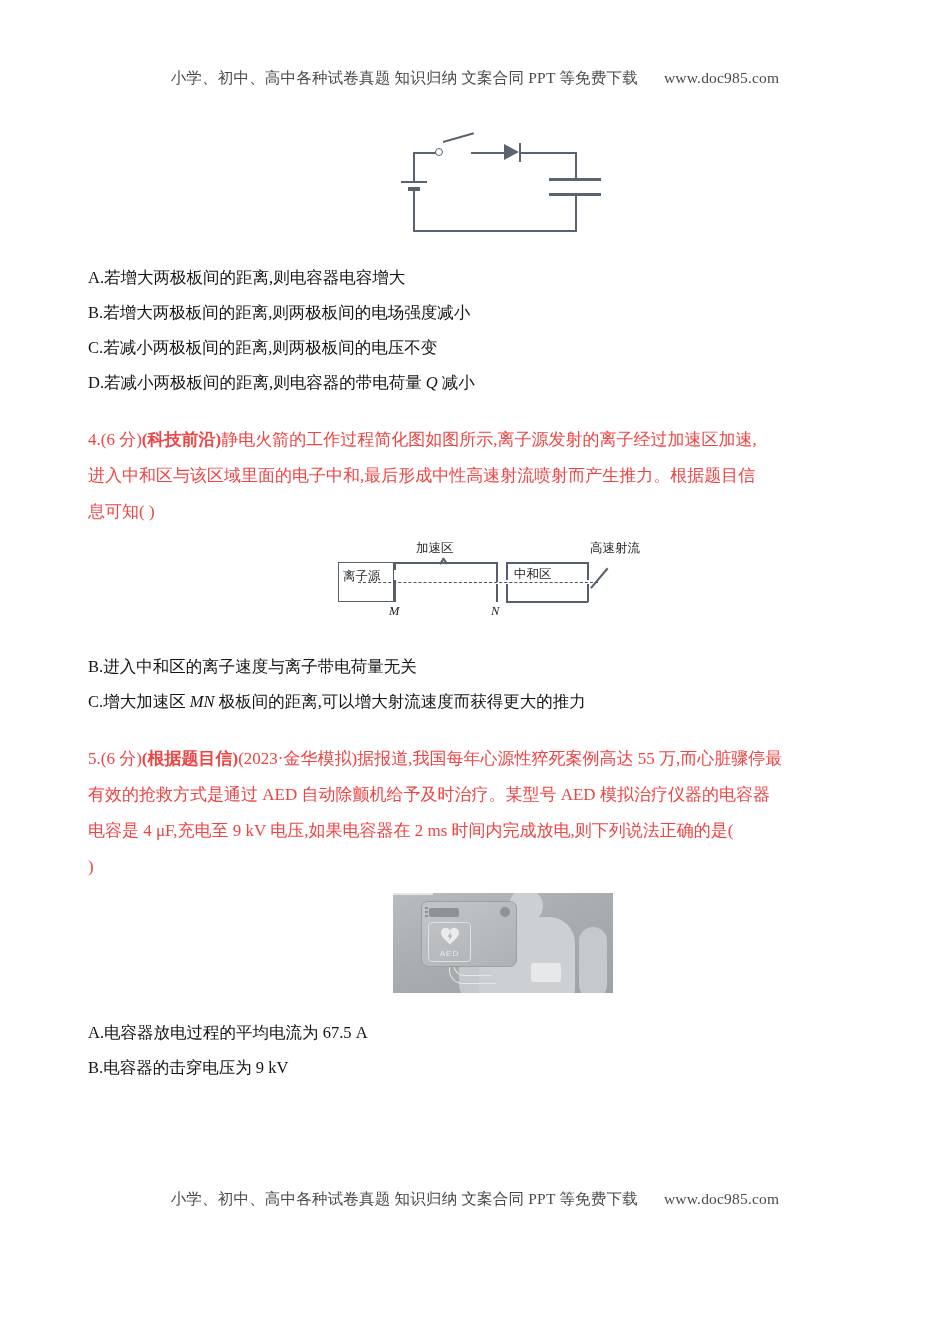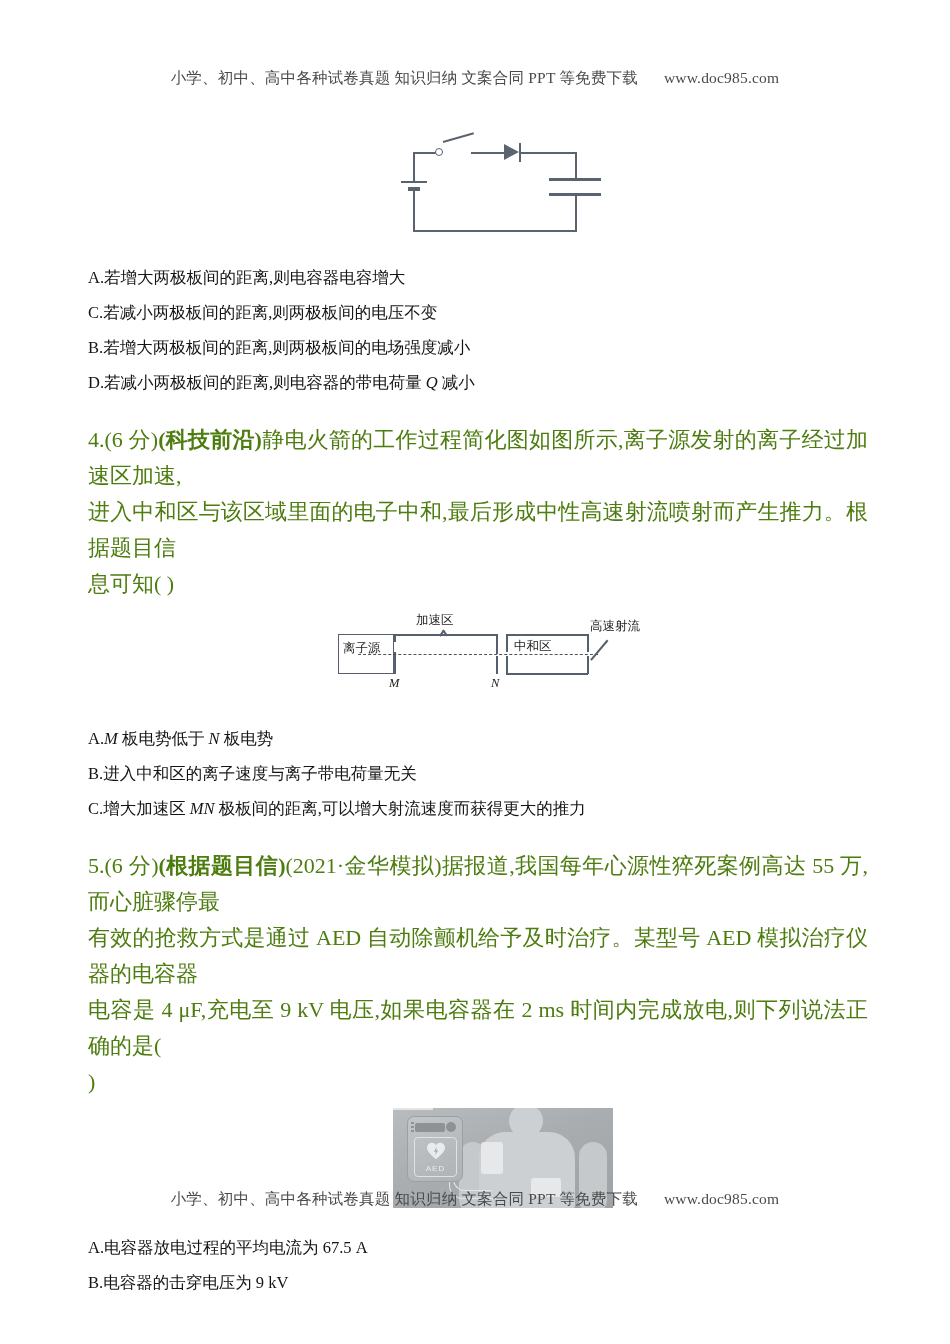--- a/index.html
+++ b/index.html
@@ -42,24 +42,24 @@
 
   
   .content {
     position: absolute;
     left: 88px;
     top: 0;
     width: 780px;
   }
 
   .qtext {
-    font-size: 22px;
+    font-size: 17px;
     line-height: 36px;
     text-align: justify;
-    color: #4d7c0f;
+    color: #ef4444;
   }
   .qtext b, .bold { font-weight: bold; }
   .it { font-style: italic; }
 
   .opt {
     font-size: 16.5px;
     line-height: 35px;
     color: #141414;
     white-space: nowrap;
   }
@@ -172,27 +172,28 @@
     position: absolute;
     right: 0px;
     top: 40px;
     width: 28px;
     height: 72px;
     border-radius: 14px;
     background: #c6c9cb;
   }
   .aed-device {
     position: absolute;
-    left: 14px;
+    left: 28px;
     top: 8px;
     width: 54px;
     height: 64px;
     border-radius: 7px;
     background: linear-gradient(150deg, #c3c6c9, #aeb2b5);
     border: 1px solid #9ba0a3;
+    padding-left: 40px;
   }
   .aed-screen {
     position: absolute;
     left: 7px;
     top: 6px;
     width: 30px;
     height: 9px;
     border-radius: 2px;
     background: #8e9295;
   }
@@ -307,22 +308,22 @@
 
         <div class="wire wire-v" style="left:0px; top:63px; height:41px;"></div>
 
         <div class="wire wire-h" style="left:0px; top:102px; width:164px;"></div>
       </div>
     </div>
 
     <div class="spacer-sm"></div>
 
     <div class="opt">A.若增大两极板间的距离,则电容器电容增大</div>
+    <div class="opt">B.若增大两极板间的距离,则两极板间的电场强度减小</div>
     <div class="opt">C.若减小两极板间的距离,则两极板间的电压不变</div>
-    <div class="opt">B.若增大两极板间的距离,则两极板间的电场强度减小</div>
     <div class="opt"><span>D.若减小两极板间的距离,则电容器的带电荷量 </span><span class="it">Q</span><span> 减小</span></div>
 
     <div class="spacer-md"></div>
 
     <div class="qtext">
       <span>4.</span><span>(6 分)</span><b>(科技前沿)</b><span>静电火箭的工作过程简化图如图所示,离子源发射的离子经过加速区加速,</span><br>
       <span>进入中和区与该区域里面的电子中和,最后形成中性高速射流喷射而产生推力。根据题目信</span><br>
       <span>息可知(      )</span>
     </div>
 
@@ -355,34 +356,33 @@
         <div class="rk-line" style="left:56px; top:40px; width:1.5px; height:22px;"></div>
         <div class="rk-ital" style="left:51px; top:64px;">M</div>
 
         <div class="rk-line" style="left:158px; top:30px; width:1.5px; height:12px;"></div>
         <div class="rk-line" style="left:158px; top:44px; width:1.5px; height:18px;"></div>
         <div class="rk-ital" style="left:153px; top:64px;">N</div>
 
         <div class="rk-dash" style="left:20px; top:42px; width:240px;"></div>
 
         <div class="rk-line" style="left:252px; top:22px; width:1.5px; height:26px; transform:rotate(40deg); transform-origin:bottom center;"></div>
-        <div class="rk-label" style="left:252px; top:6px;text-align:center;">高速射流</div>
+        <div class="rk-label" style="left:252px; top:0;text-align:center;">高速射流</div>
       </div>
     </div>
 
     <div class="spacer-sm"></div>
 
-    <div class="opt"><span>A.</span><span class="it">M</span><span> 板电势低于 </span><span class="it">N</span><span> 板电势</span></div>
     <div class="opt">B.进入中和区的离子速度与离子带电荷量无关</div>
     <div class="opt"><span>C.增大加速区 </span><span class="it">MN</span><span> 极板间的距离,可以增大射流速度而获得更大的推力</span></div>
 
     <div class="spacer-md"></div>
 
     <div class="qtext">
-      <span>5.</span><span>(6 分)</span><b>(根据题目信)</b><span>(2021·金华模拟)</span><span>据报道,我国每年心源性猝死案例高达 55 万,而心脏骤停最</span><br>
+      <span>5.</span><span>(6 分)</span><b>(根据题目信)</b><span>(2023·金华模拟)</span><span>据报道,我国每年心源性猝死案例高达 55 万,而心脏骤停最</span><br>
       <span>有效的抢救方式是通过 AED 自动除颤机给予及时治疗。某型号 AED 模拟治疗仪器的电容器</span><br>
       <span>电容是 4 μF,充电至 9 kV 电压,如果电容器在 2 ms 时间内完成放电,则下列说法正确的是(</span><br>
       <span>)</span>
     </div>
 
     <div style="height:8px"></div>
 
     <div class="figure" id="aed-figure">
       <div class="aed-photo">
 

